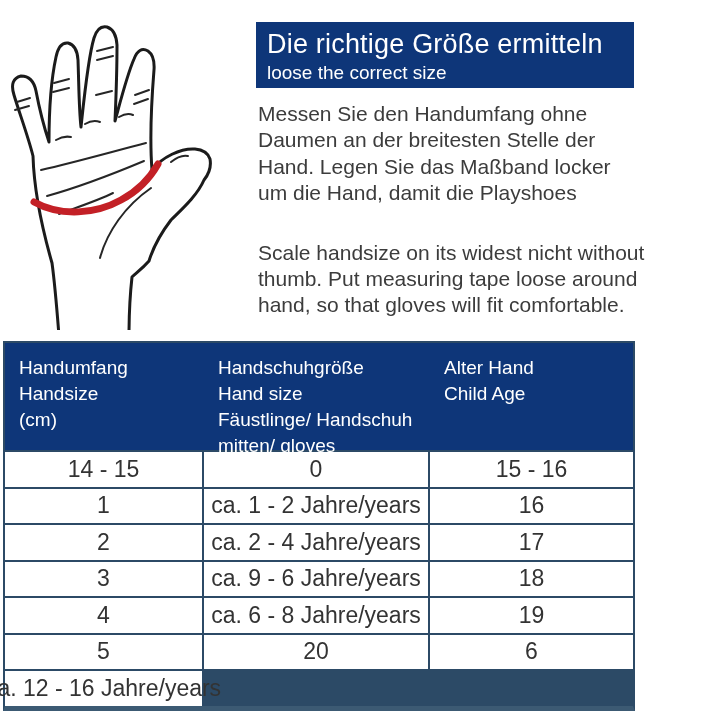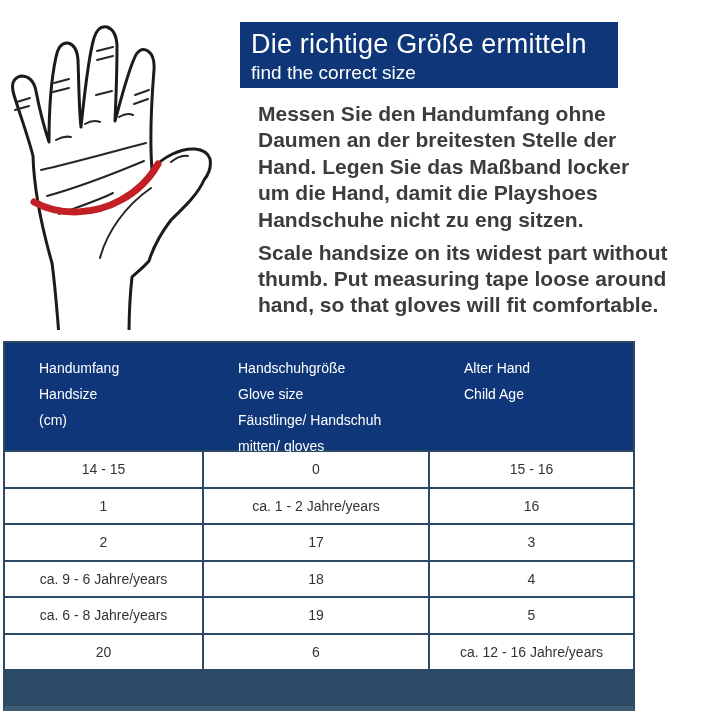--- a/index.html
+++ b/index.html
@@ -8,52 +8,52 @@
     font-family:"Liberation Sans","DejaVu Sans",sans-serif;
     -webkit-font-smoothing:antialiased;
   }
   .page{position:absolute;inset:0;background:#fff;}
 
   
   .hand-illustration{position:absolute;left:0;top:0;width:252px;height:330px;}
 
   
   .title-box{
-    position:absolute;left:240px;top:22px;width:378px;height:66px;
+    position:absolute;left:256px;top:22px;width:378px;height:66px;
     background:#0e3679;color:#ffffff;box-sizing:border-box;
     padding:6px 0 0 11px;
   }
   .title-box .title{font-size:27px;line-height:33px;letter-spacing:.2px;}
   .title-box .subtitle{font-size:19px;line-height:24px;font-weight:400;}
 
   
   .para{position:absolute;left:258px;width:420px;color:#3c3c3c;}
-  .para .line{font-size:21px;line-height:26.4px;white-space:nowrap;font-weight:bold;}
+  .para .line{font-size:21px;line-height:26.4px;white-space:nowrap;}
   .para-de{top:101px;}
   .para-en{top:240px;}
   .para-en .line{line-height:26px;}
 
   
   .size-table{
     position:absolute;left:3px;top:341px;width:632px;height:370px;
     box-sizing:border-box;
     border:2px solid #2c4a66;border-bottom:5px solid #3c5a73;
     background:#2c4a66;
     display:grid;
     grid-template-columns:197px 224px 203px;
     grid-template-rows:107px repeat(7,34.5px);
     gap:2px;
   }
   .thead{
     grid-column:1 / -1;background:#0e3679;color:#ffffff;
     display:grid;grid-template-columns:199px 226px 203px;
   }
-  .th{padding:12px 0 0 14px;font-size:14px;line-height:26px;margin-left:20px;}
+  .th{padding:12px 0 0 14px;font-size:19px;line-height:26px;}
   .td{
-    background:#ffffff;color:#333333;font-size:14px;
+    background:#ffffff;color:#333333;font-size:23px;
     display:flex;align-items:center;justify-content:center;
     white-space:nowrap;
   }
 </style>
 </head>
 <body>
 
 <div class="page">
 
   <svg class="hand-illustration" viewBox="0 0 250 330" xmlns="http://www.w3.org/2000/svg">
@@ -105,65 +105,65 @@
         <path d="M 95,95 L 111,91"></path>
         <path d="M 133,104 L 147,99"></path>
           <path d="M 134,95 L 148,90"></path>
       </g>
     </g>
     <path fill="none" stroke="#c32026" stroke-width="7" stroke-linecap="round" d="M 33,202 C 60,217 95,214 120,200 C 135,192 148,180 157,164"></path>
   </svg>
 
   <div class="title-box">
     <div class="title">Die richtige Größe ermitteln</div>
-    <div class="subtitle">find the correct size</div>
+    <div class="subtitle">loose the correct size</div>
   </div>
 
   <div class="para para-de">
     <div class="line">Messen Sie den Handumfang ohne</div>
     <div class="line">Daumen an der breitesten Stelle der</div>
     <div class="line">Hand. Legen Sie das Maßband locker</div>
     <div class="line">um die Hand, damit die Playshoes</div>
-    <div class="line">Handschuhe nicht zu eng sitzen.</div>
   </div>
 
   <div class="para para-en">
-    <div class="line">Scale handsize on its widest part without</div>
+    <div class="line">Scale handsize on its widest nicht without</div>
     <div class="line">thumb. Put measuring tape loose around</div>
     <div class="line">hand, so that gloves will fit comfortable.</div>
   </div>
 
   <div class="size-table">
     <div class="thead">
       <div class="th">
         <div>Handumfang</div>
         <div>Handsize</div>
         <div>(cm)</div>
       </div>
       <div class="th">
         <div>Handschuhgröße</div>
-        <div>Glove size</div>
+        <div>Hand size</div>
         <div>Fäustlinge/ Handschuh</div>
         <div>mitten/ gloves</div>
       </div>
       <div class="th">
         <div>Alter Hand</div>
         <div>Child Age</div>
       </div>
     </div>
 
     <div class="td">14 - 15</div>
     <div class="td">0</div>
 
     <div class="td">15 - 16</div>
     <div class="td">1</div>
     <div class="td">ca. 1 - 2 Jahre/years</div>
 
     <div class="td">16</div>
     <div class="td">2</div>
+    <div class="td">ca. 2 - 4 Jahre/years</div>
 
     <div class="td">17</div>
     <div class="td">3</div>
     <div class="td">ca. 9 - 6 Jahre/years</div>
 
     <div class="td">18</div>
     <div class="td">4</div>
     <div class="td">ca. 6 - 8 Jahre/years</div>
 
     <div class="td">19</div>

